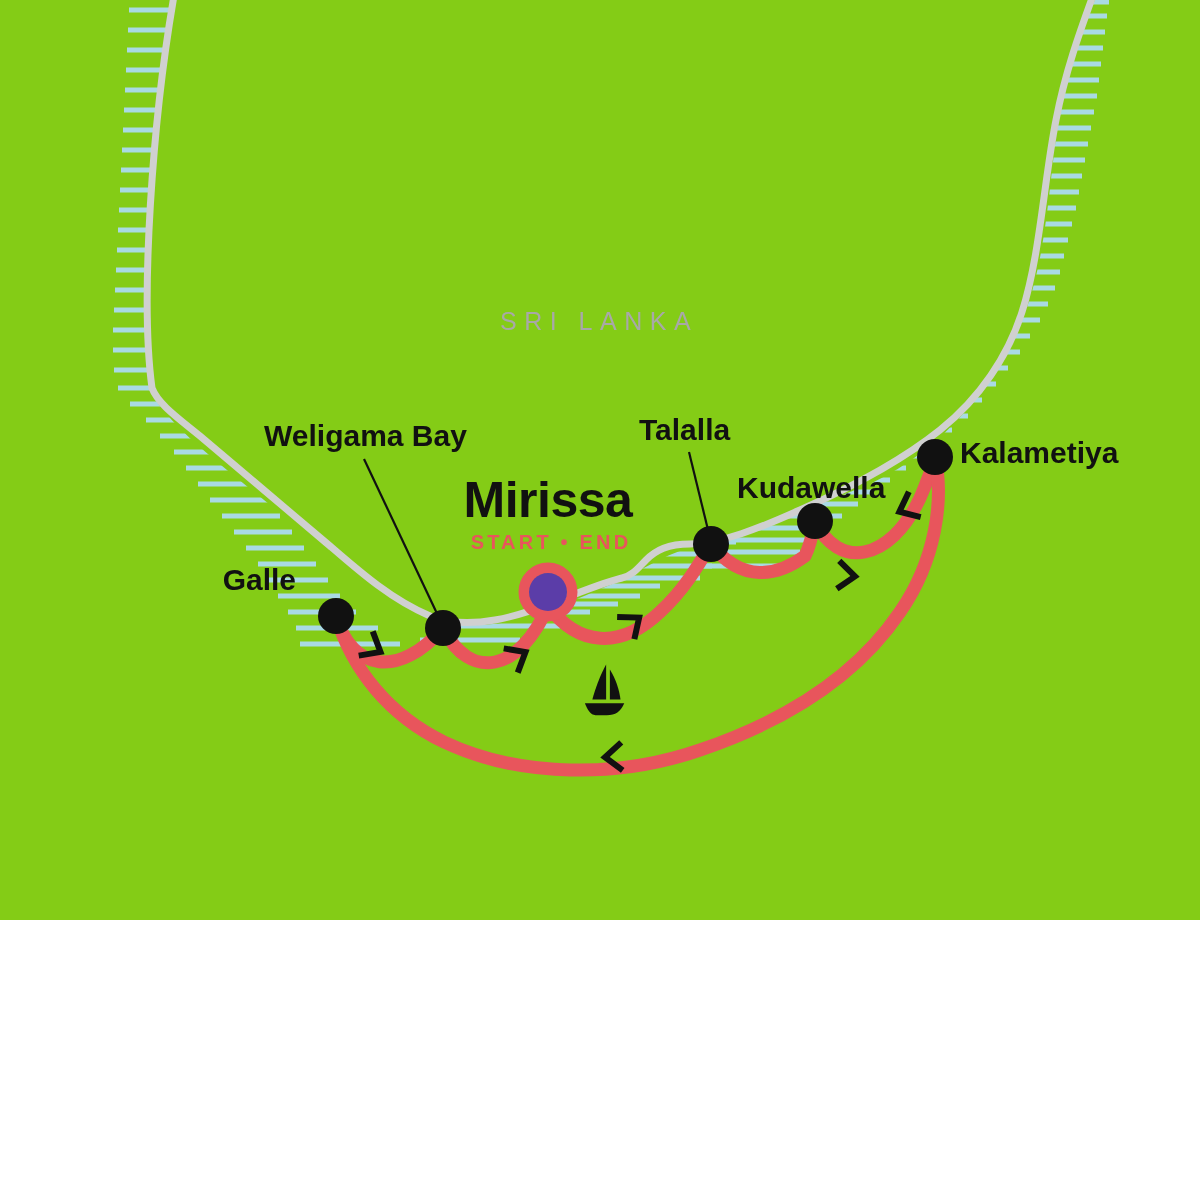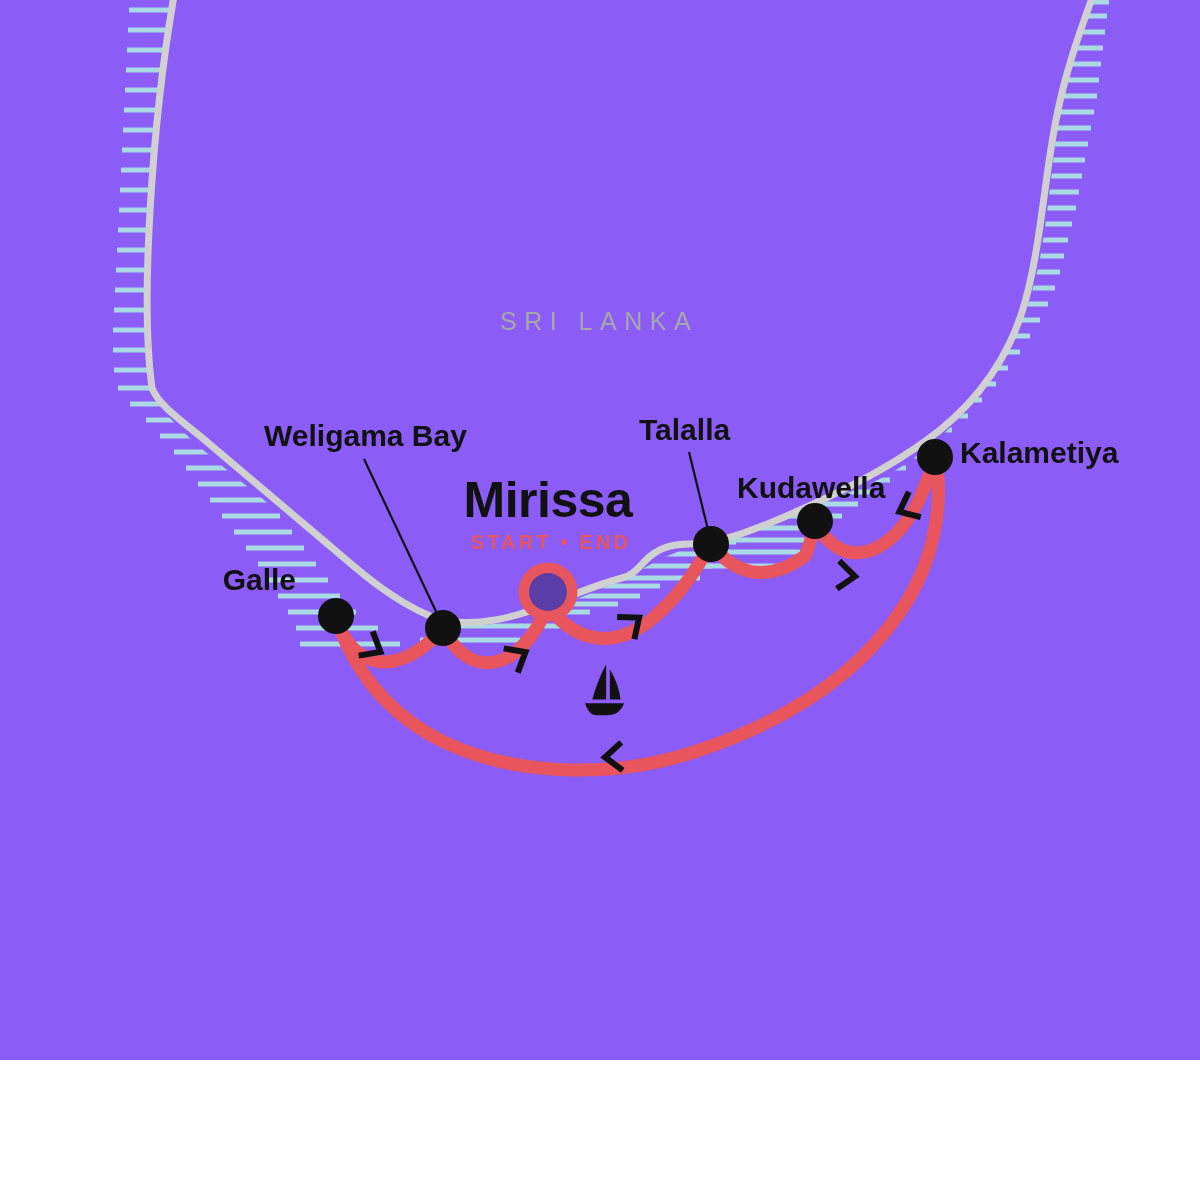--- a/index.html
+++ b/index.html
@@ -7,22 +7,22 @@
     margin: 0;
     padding: 0;
     background: #ffffff;
   }
   body {
     font-family: "Liberation Sans", sans-serif;
   }
   #map-root {
     position: relative;
     width: 1200px;
-    height: 1060px;
-    background: #8b5cf6;
+    height: 920px;
+    background: #84cc16;
     overflow: hidden;
   }
   #map-svg {
     position: absolute;
     top: 0;
     left: 0;
     width: 1200px;
     height: 1200px;
     display: block;
   }

